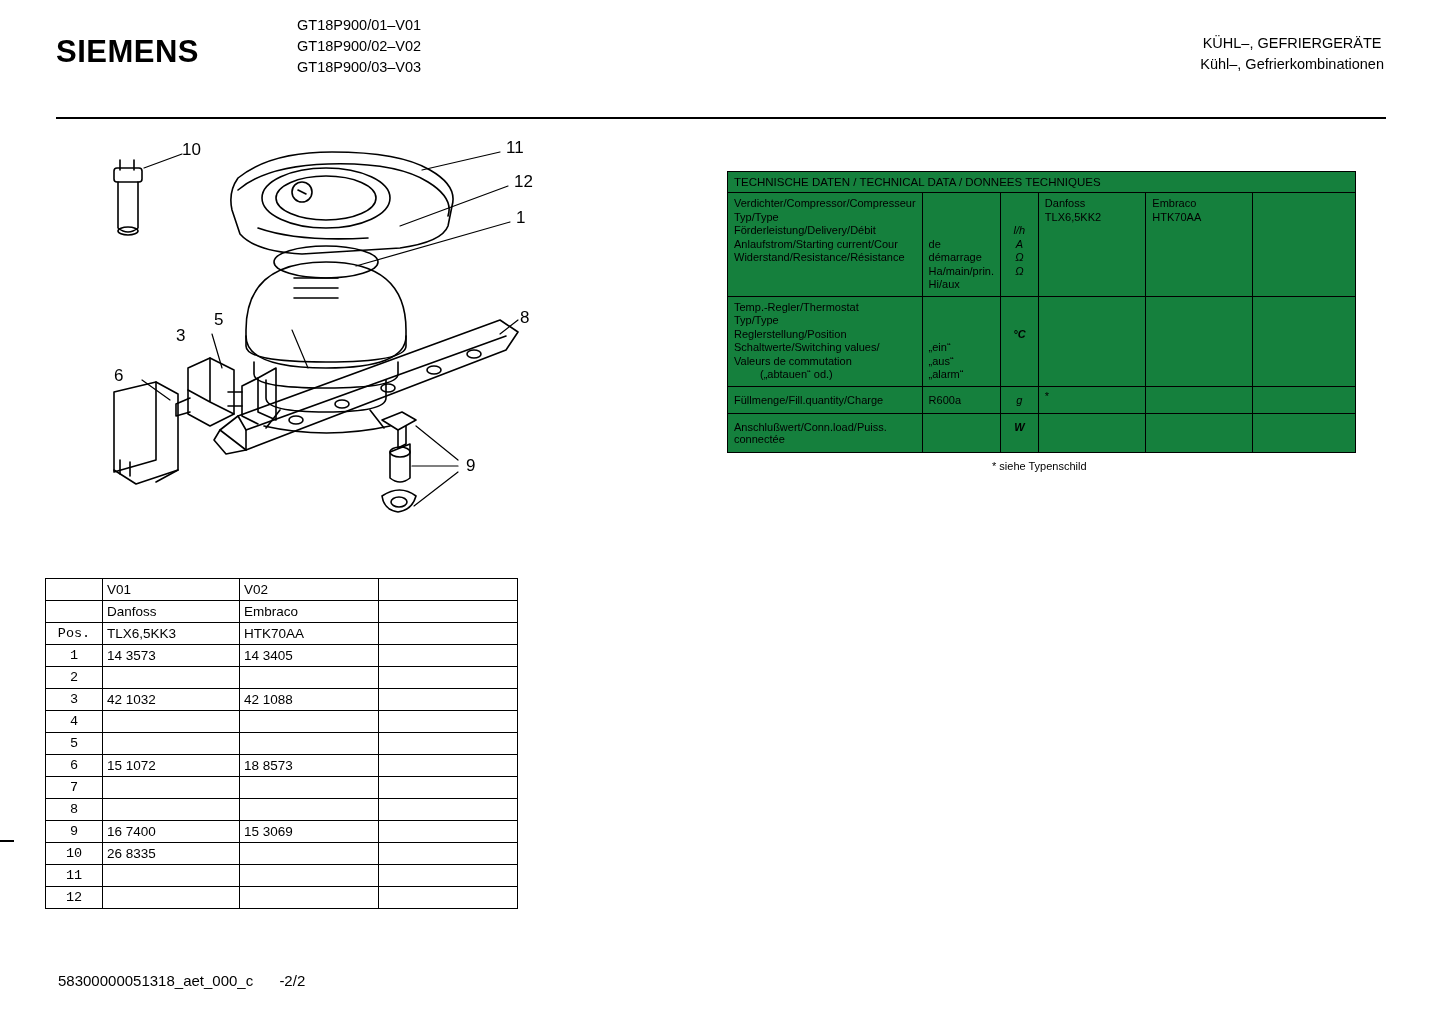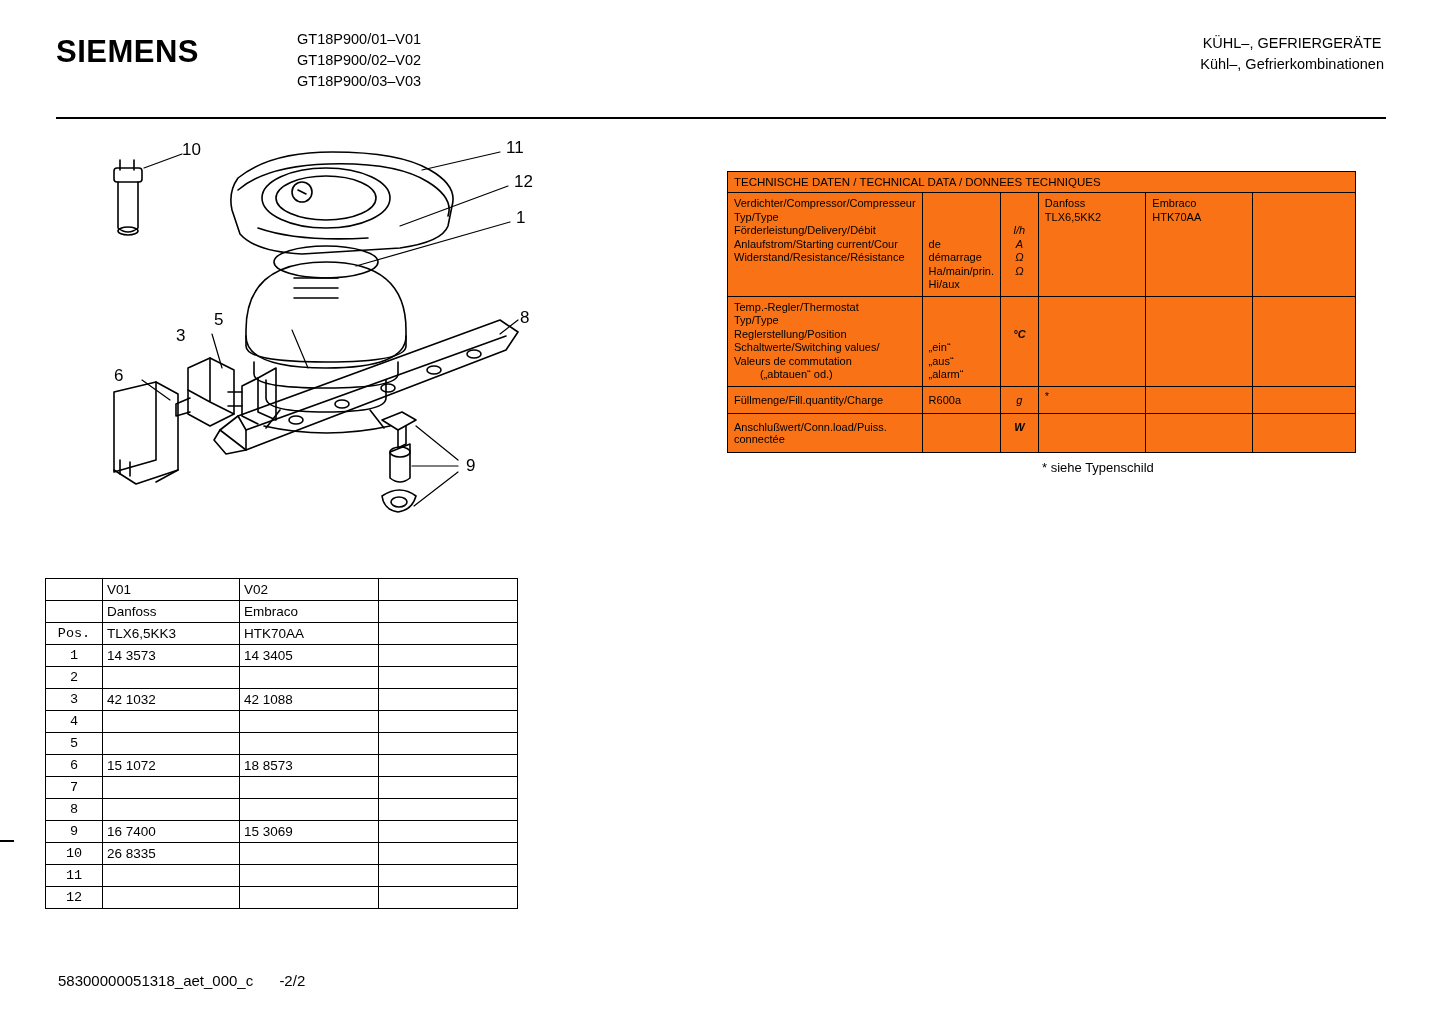--- a/index.html
+++ b/index.html
@@ -28,21 +28,21 @@
     left: 56px;
     top: 34px;
     font-family: "Liberation Sans", sans-serif;
     font-weight: bold;
     font-size: 31px;
     letter-spacing: 0.5px;
   }
   .model-list {
     position: absolute;
     left: 297px;
-    top: 29px;
+    top: 15px;
     font-size: 14.5px;
     line-height: 21px;
   }
   .header-right {
     position: absolute;
     right: 58px;
     top: 33px;
     text-align: center;
     font-size: 14.5px;
     line-height: 21px;
@@ -72,21 +72,21 @@
 
   
   .tech-table {
     position: absolute;
     left: 727px;
     top: 171px;
     width: 629px;
     border: 1.5px solid #000;
     border-collapse: collapse;
     font-size: 11px;
-    background: #f97316;
+    background: #15803d;
   }
   .tech-title {
     border: 1.5px solid #000;
     padding: 4px 6px;
     font-size: 11.5px;
     font-weight: normal;
     text-align: left;
   }
   .tech-block {
     border: 1.5px solid #000;
@@ -115,23 +115,23 @@
   }
   .tech-col-empty {
     width: 98px;
   }
   .tech-row-line td {
     border: 1.5px solid #000;
     padding: 7px 6px;
   }
   .note-star {
     position: absolute;
-    left: 1042px;
+    left: 992px;
     top: 460px;
-    font-size: 13px;
+    font-size: 11px;
     text-align: center;
   }
 
   
   .parts-table {
     position: absolute;
     left: 45px;
     top: 578px;
     border-collapse: collapse;
     font-size: 13.5px;

